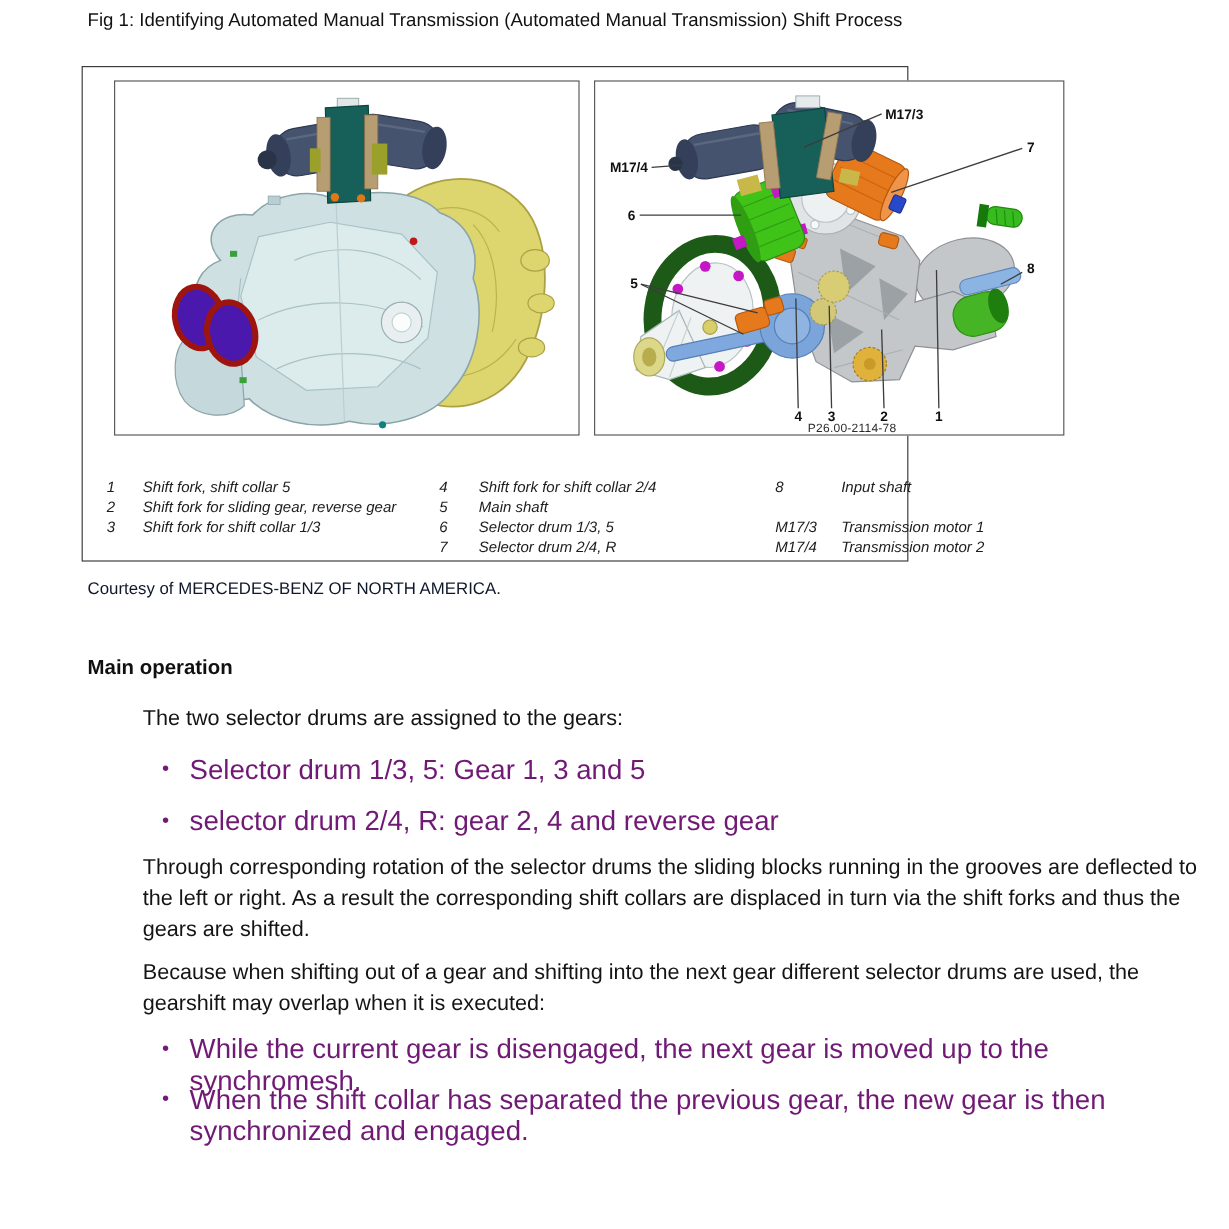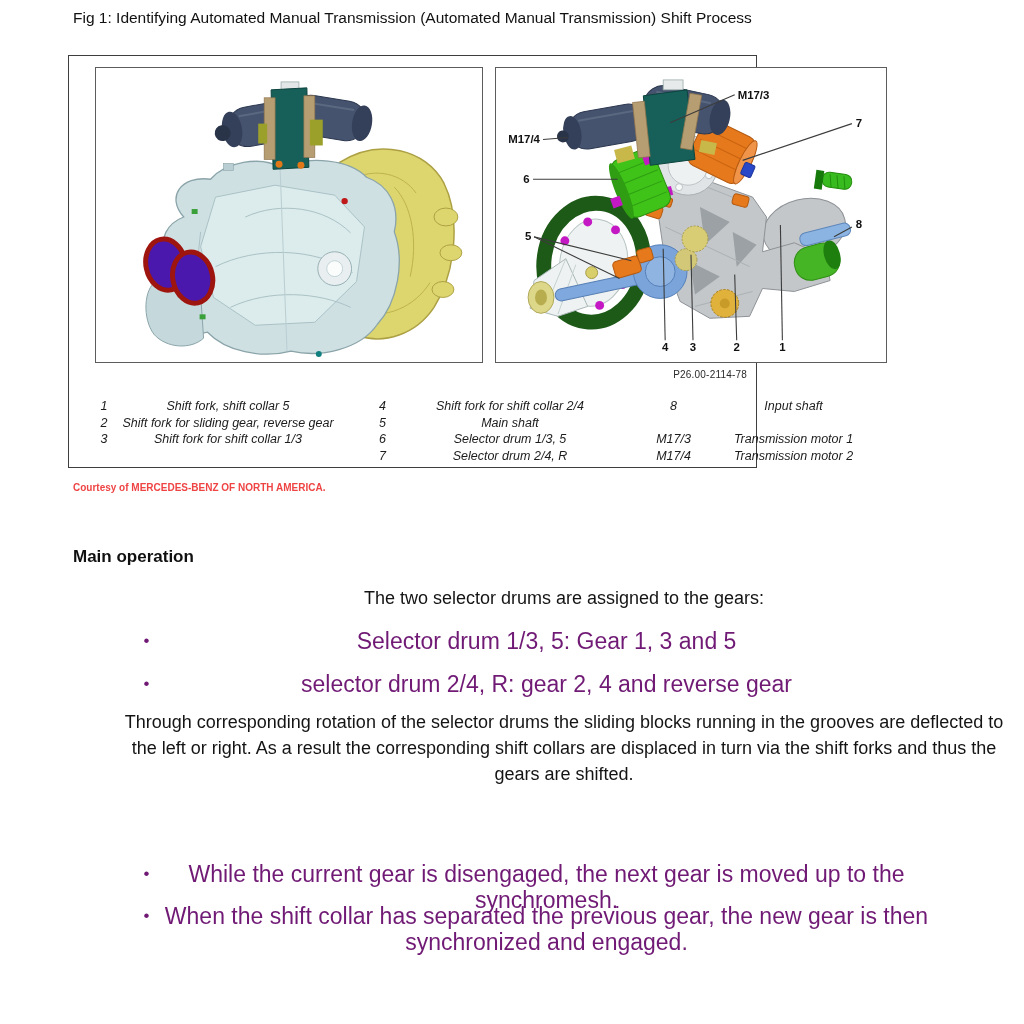--- a/index.html
+++ b/index.html
@@ -1,43 +1,43 @@
 <!DOCTYPE html>
 <html><head>
 <meta charset="utf-8">
 <style>
   html,body{margin:0;padding:0;background:#ffffff;}
   .page{
     position:relative;width:1024px;height:1024px;background:#ffffff;
-    font-family:"Liberation Sans", sans-serif;color:#161616;overflow:hidden;text-align:center;
+    font-family:"Liberation Sans", sans-serif;color:#161616;overflow:hidden;
   }
   .fig-title{position:absolute;left:73px;top:9px;font-size:15.5px;color:#111;}
   .figure-frame{
     position:absolute;left:68px;top:55px;width:689px;height:413px;
     border:1.5px solid #3e3e3e;background:#fff;box-sizing:border-box;
   }
   .diagram-box{
     position:absolute;top:11px;height:296px;border:1.5px solid #5c5c5c;
     background:#fff;box-sizing:border-box;
   }
   .diagram-box.left{left:26px;width:388px;}
   .diagram-box.right{left:426px;width:392px;}
   .diagram-box svg{display:block;width:100%;height:100%;}
-  .ref-num{position:absolute;top:313px;right:9px;font-size:10px;color:#2a2a2a;letter-spacing:.2px;}
+  .ref-num{position:absolute;top:296px;right:9px;font-size:10px;color:#2a2a2a;letter-spacing:.2px;}
   .legend-col{position:absolute;top:342px;font-size:12.5px;line-height:16.5px;font-style:italic;color:#1c1c1c;}
   .legend-col.c1{left:20px;width:248px;}
   .legend-col.c2{left:297px;width:255px;}
   .legend-col.c3{left:577px;width:240px;}
   .li{display:flex;align-items:flex-start;}
   .c1 .lk{flex:0 0 30px;}
   .c2 .lk{flex:0 0 33px;}
   .c3 .lk{flex:0 0 55px;}
   .ll{flex:1;font-style:italic;}
   .lspacer{height:16.5px;}
-  .courtesy{position:absolute;left:73px;top:482px;font-size:10px;color:#ef4444;font-weight:bold;}
+  .courtesy{position:absolute;left:73px;top:482px;font-size:14px;color:#0f172a;}
   .heading{position:absolute;left:73px;top:547px;font-size:17px;font-weight:bold;color:#101010;}
   .para{position:absolute;left:73px;width:890px;font-size:18px;line-height:26px;color:#141414;margin-left:46px;}
   .bullet-row{position:absolute;left:135px;width:800px;font-size:23px;line-height:26px;color:#701a75;display:flex;}
   .bullet-row::before{content:"\2022";flex:0 0 23px;font-size:17px;}
   .bullet-text{flex:1;}
   .cline{stroke:#3c3c3c;stroke-width:1.1;fill:none;}
   .ctext{font-family:"Liberation Sans",sans-serif;font-size:11.5px;font-weight:bold;fill:#111;}
 </style>
 </head>
 <body>
@@ -319,20 +319,21 @@
   <div class="para" style="top:585px">The two selector drums are assigned to the gears:</div>
 
   <div class="bullet-row" style="top:628px">
     <span class="bullet-text">Selector drum 1/3, 5: Gear 1, 3 and 5</span>
   </div>
   <div class="bullet-row" style="top:671px">
     <span class="bullet-text">selector drum 2/4, R: gear 2, 4 and reverse gear</span>
   </div>
 
   <div class="para" style="top:709px">Through corresponding rotation of the selector drums the sliding blocks running in the grooves are deflected to the left or right. As a result the corresponding shift collars are displaced in turn via the shift forks and thus the gears are shifted.</div>
+  <div class="para" style="top:797px">Because when shifting out of a gear and shifting into the next gear different selector drums are used, the gearshift may overlap when it is executed:</div>
 
   <div class="bullet-row" style="top:903px">
     <span class="bullet-text">When the shift collar has separated the previous gear, the new gear is then synchronized and engaged.</span>
   </div>
   <div class="bullet-row" style="top:861px">
     <span class="bullet-text">While the current gear is disengaged, the next gear is moved up to the synchromesh.</span>
   </div>
 
 
 </div>

